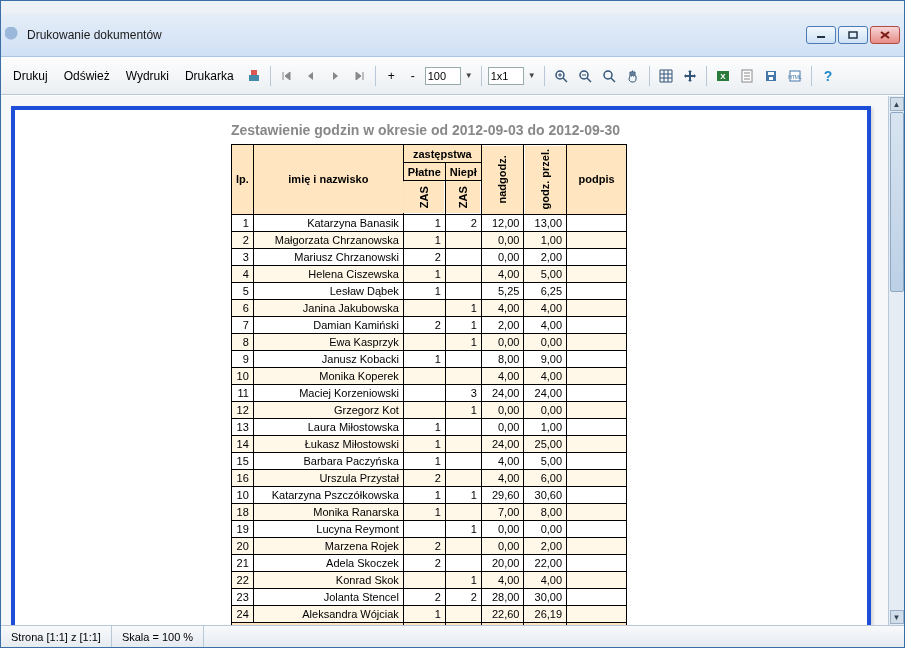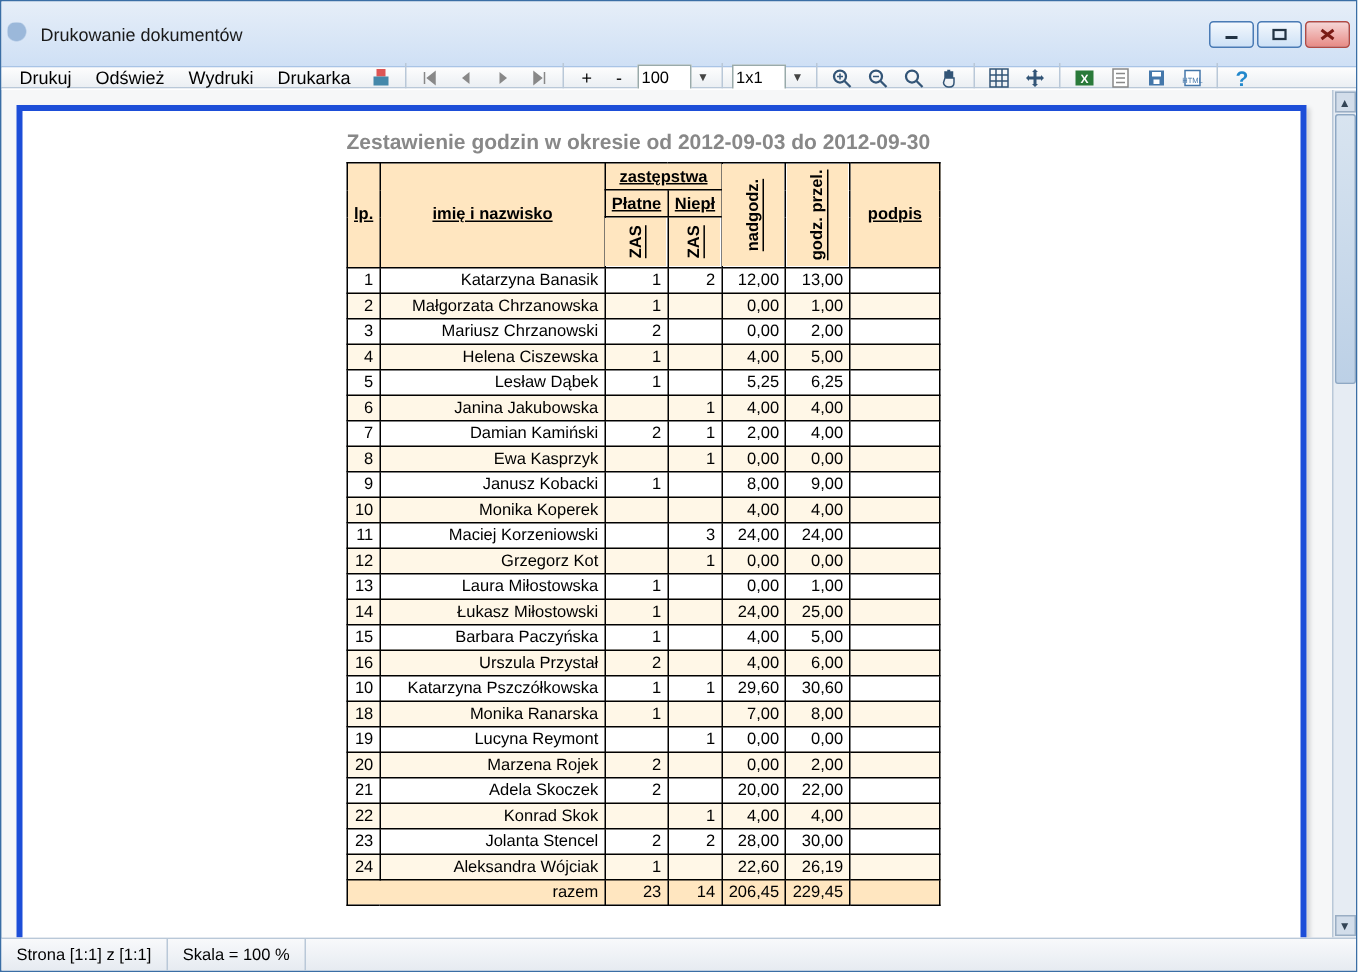--- a/index.html
+++ b/index.html
@@ -1,28 +1,28 @@
 <!DOCTYPE html>
 <html><head>
 <meta charset="utf-8">
 <style>
 * { box-sizing: border-box; }
 body { margin: 0; font-family: Tahoma, Arial, sans-serif; font-size: 11px; background: #fff; }
 
 .window { width: 905px; height: 648px; border: 1px solid #3a6ea5; background: #eef2f7; display: flex; flex-direction: column; }
 
-.titlebar { height: 44px; background: linear-gradient(#e6eef8, #cfe0f5); display: flex; align-items: center; padding: 16px 4px; border-bottom: 1px solid #a9c4e6; }
+.titlebar { height: 44px; background: linear-gradient(#e6eef8, #cfe0f5); display: flex; align-items: center; padding: 16px 4px; border-bottom: 1px solid #a9c4e6; margin-top: 12px; }
 .titlebar .title-icon { width: 16px; height: 16px; margin-right: 6px; background: radial-gradient(circle at 6px 6px, #9bb8da 0 6px, transparent 7px); }
 .titlebar .title-text { flex: 1; font-size: 12px; color: #1a1a1a; }
 .win-buttons { display: flex; gap: 2px; }
 .win-btn { width: 30px; height: 18px; border: 1px solid #4a7bb5; border-radius: 3px; display: flex; align-items: center; justify-content: center; background: linear-gradient(#f4f8fd, #cde1f6); cursor: default; }
 .win-btn.close { background: linear-gradient(#f6d6d6,#e78b86); border-color: #b24a44; }
 .win-btn svg { width: 12px; height: 10px; }
 
-.toolbar { height: 14px; background: linear-gradient(#fdfdfd,#ebeff3); border-bottom: 1px solid #b9c8d8; display: flex; align-items: center; padding: 0 6px; gap: 4px; }
+.toolbar { height: 38px; background: linear-gradient(#fdfdfd,#ebeff3); border-bottom: 1px solid #b9c8d8; display: flex; align-items: center; padding: 0 6px; gap: 4px; }
 .toolbar .tb-text { padding: 2px 6px; font-size: 12px; color: #000; cursor: default; }
 .toolbar .sep { width: 1px; height: 20px; background: #b9c8d8; margin: 0 2px; }
 .toolbar .tb-icon { width: 20px; height: 20px; display:flex; align-items:center; justify-content:center; }
 .toolbar .tb-input { width: 36px; height: 18px; border: 1px solid #9aa; background:#fff; font-size:11px; }
 .toolbar .dd { width:10px; font-size:8px; color:#444; }
 
 .workspace { flex:1; display:flex; overflow:hidden; border-top:1px solid #fff; }
 .doc-area { flex:1; background:#f6f7f8; position:relative; overflow:hidden; }
 .page { position:absolute; left:10px; top:10px; width:860px; height:574px; background:#fff; border:4px solid #1d4ed8; box-shadow: 2px 2px 3px rgba(0,0,0,.15); padding:12px; overflow:hidden; }
 
@@ -31,21 +31,21 @@
 .vscroll { width:16px; background:#e6ecf3; border-left:1px solid #b9c8d8; display:flex; flex-direction:column; align-items:center; }
 .vscroll .sb-btn { width:14px; height:14px; background:#d2ddea; border:1px solid #9aaec4; margin:1px 0; display:flex;align-items:center;justify-content:center;font-size:8px;color:#345; }
 .vscroll .sb-track { flex:1; width:14px; position:relative; }
 .vscroll .sb-thumb { position:absolute; top:0; left:0; width:14px; height:180px; background:linear-gradient(#d8e4f0,#bcd0e6); border:1px solid #8ea8c4; border-radius:2px; }
 
 .statusbar { height:22px; background:linear-gradient(#f8f9fb,#e6ebf1); border-top:1px solid #b9c8d8; display:flex; align-items:center; font-size:11px; }
 .statusbar .cell { padding: 0 10px; height:100%; display:flex; align-items:center; border-right:1px solid #b9c8d8; }
 
 table.report { border-collapse: collapse; margin-left: 204px; }
 table.report th, table.report td { border: 1px solid #000; font-size: 11px; padding: 1px 4px; line-height: 14px; }
-table.report th { background: #ffe6c0; font-weight: bold; text-align: center; text-decoration: underline; }
+table.report th { background: #ffe6c0; font-weight: bold; text-align: center; }
 table.report tr.even td { background: #fff7e7; }
 table.report tr.odd td { background: #fff; }
 table.report td.num { text-align: right; }
 table.report td.name { text-align: right; margin-left: 48px; }
 table.report tr.total td { background: #ffe6c0; font-weight: normal; }
 
 .vert { writing-mode: vertical-rl; transform: rotate(180deg); white-space: nowrap; padding: 4px 2px !important; }
 th.zas { padding: 4px 2px !important; }
 </style>
 </head>

